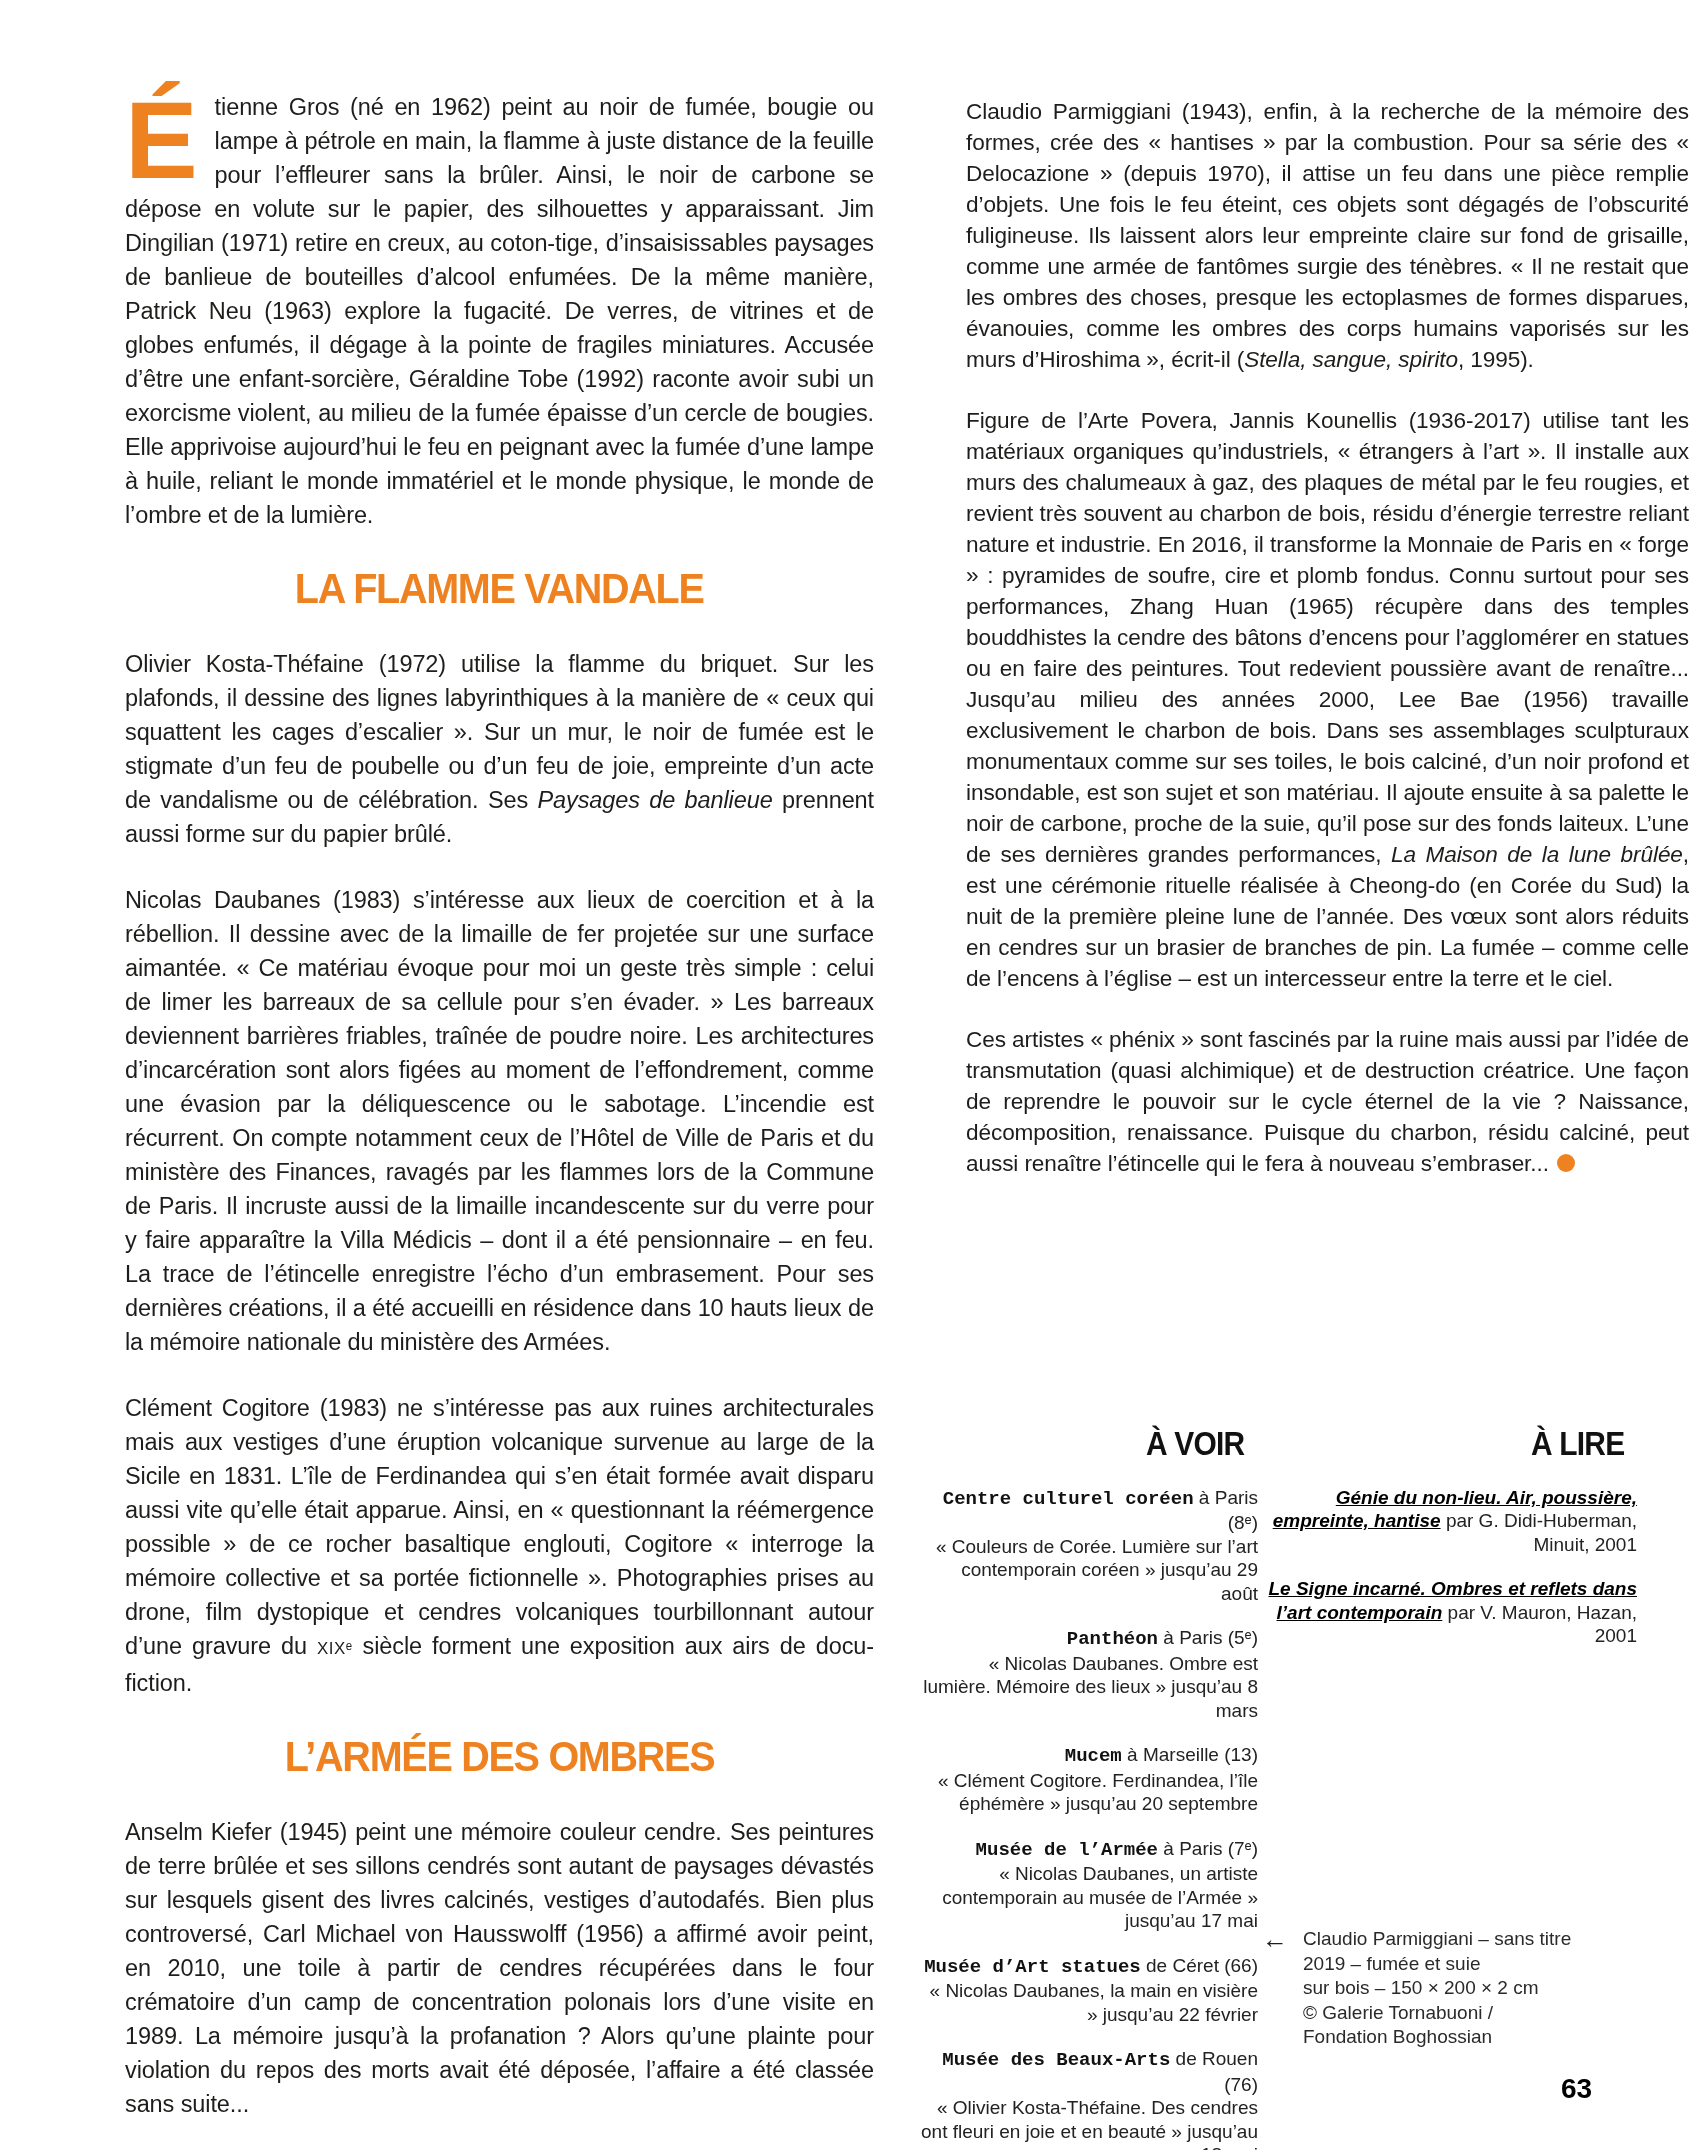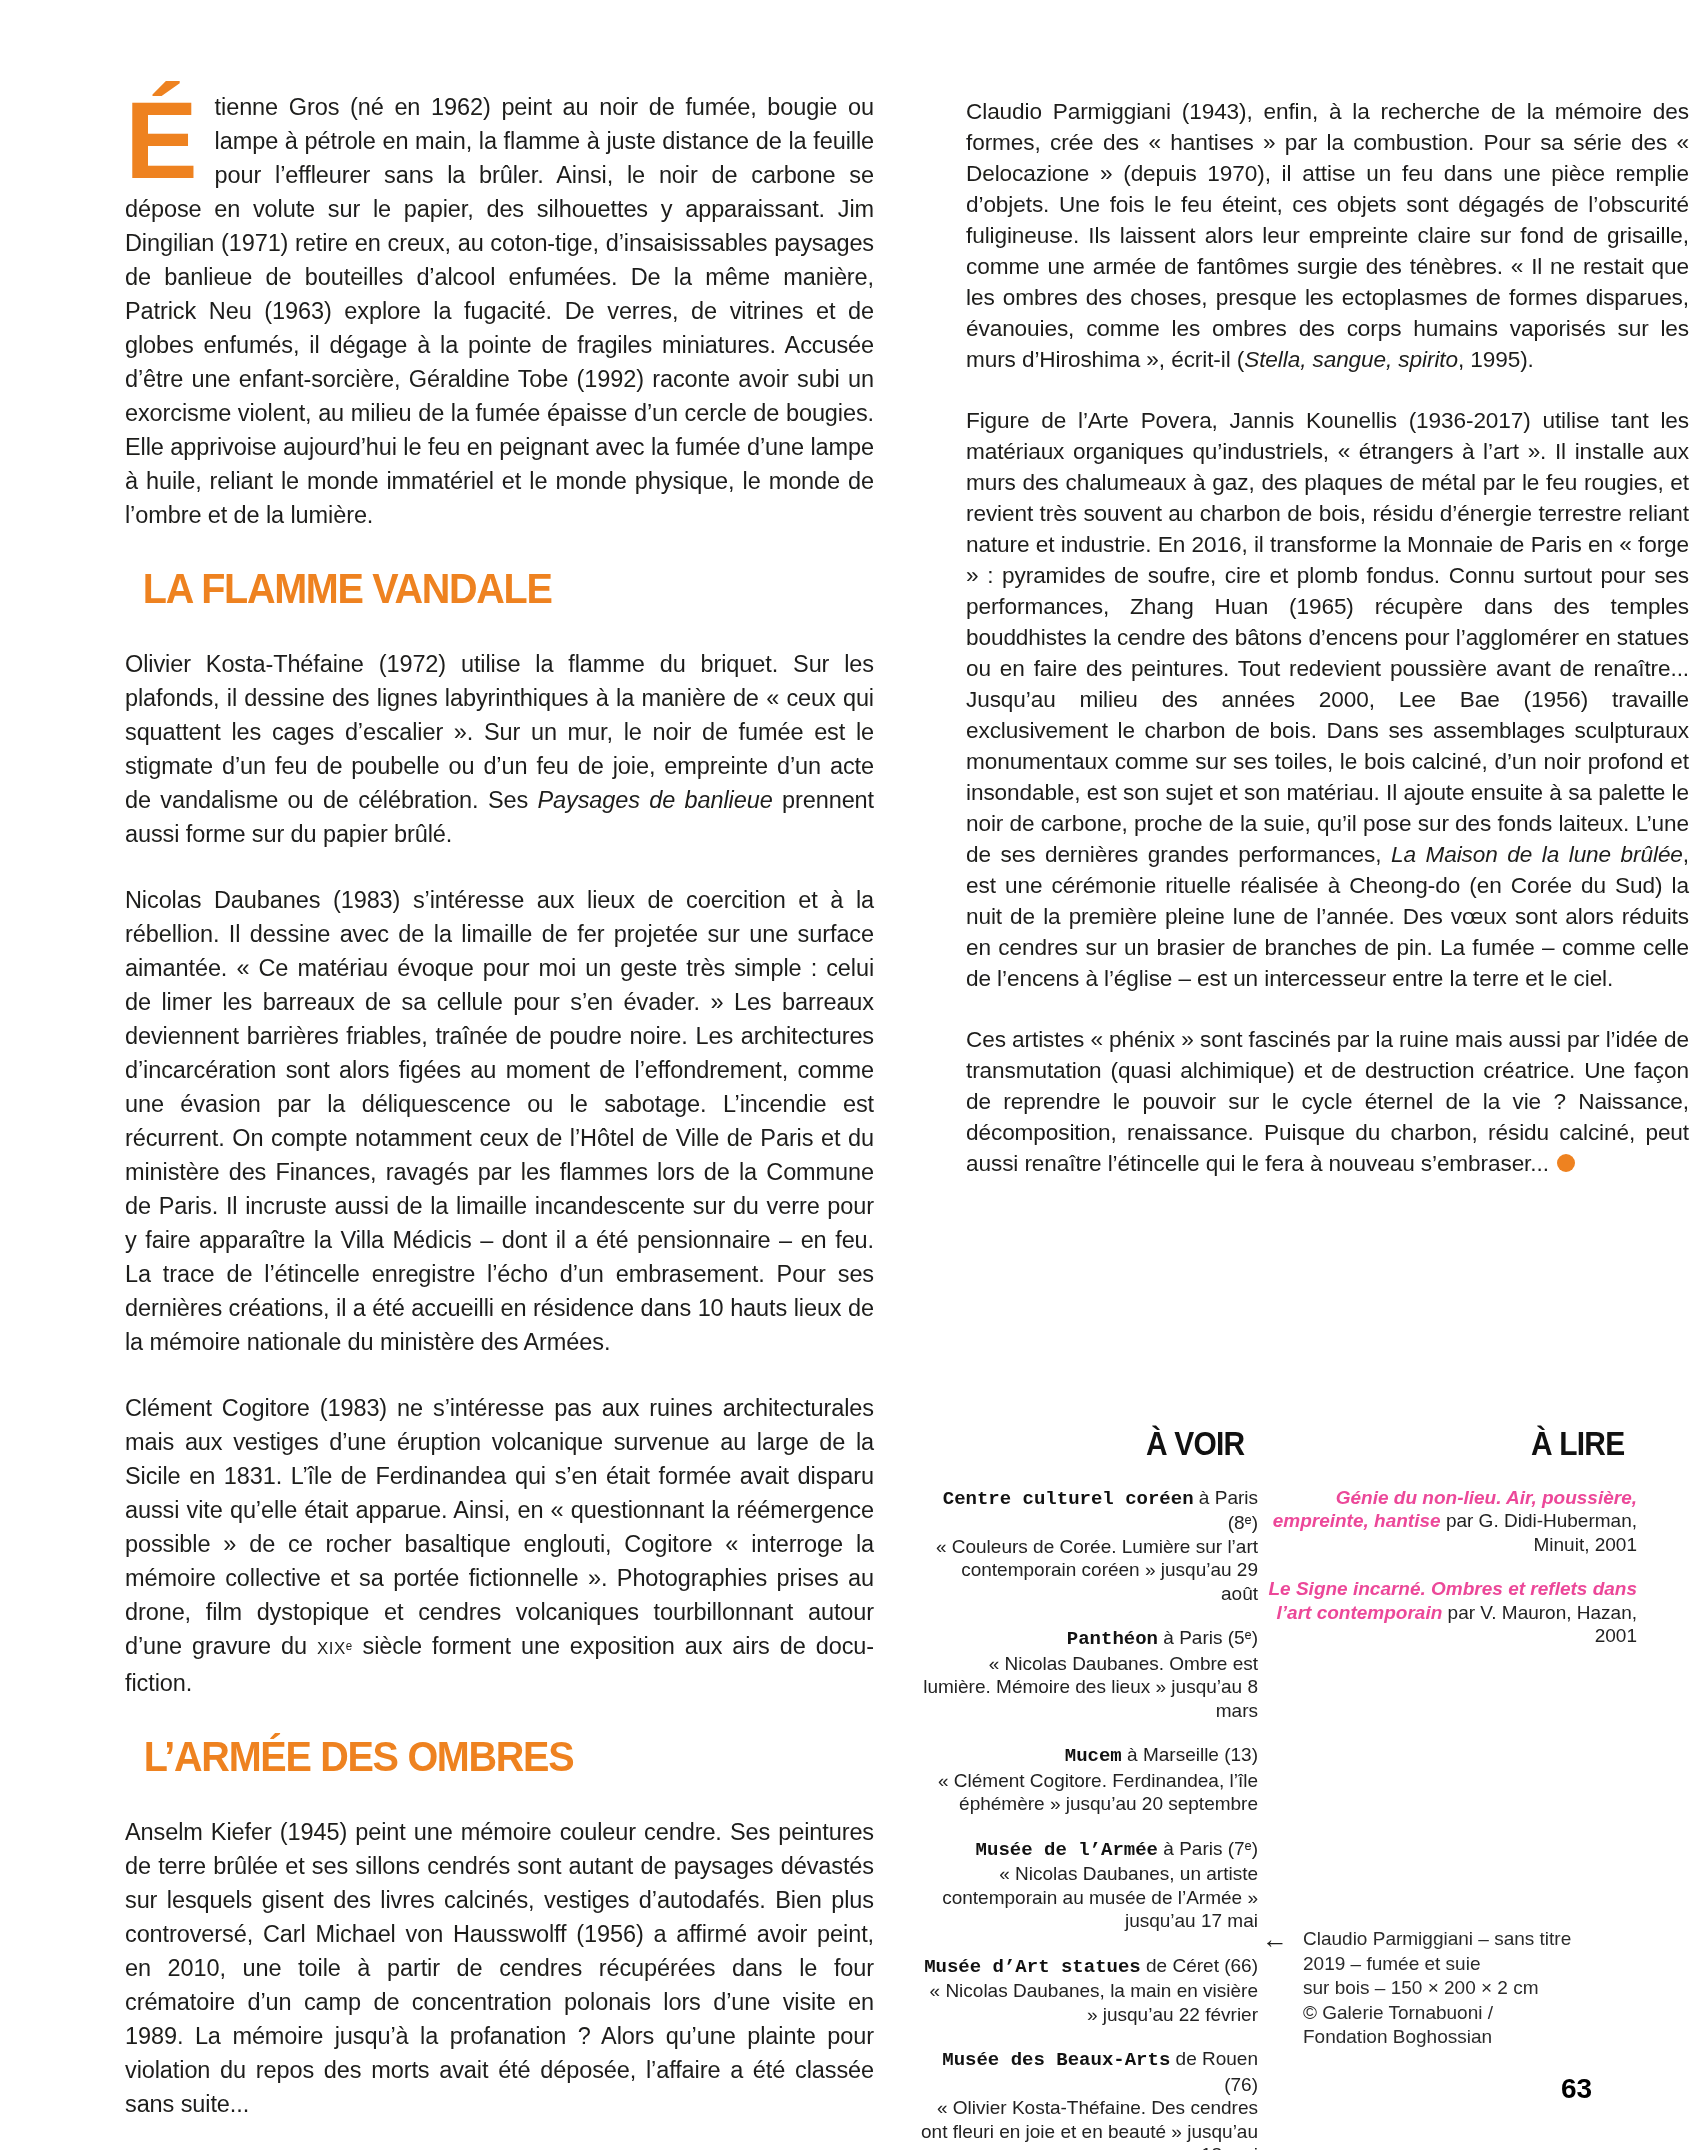--- a/index.html
+++ b/index.html
@@ -24,21 +24,21 @@
   .col-right p.body{font-size:22.6px;line-height:31px;margin-bottom:30px;}
   .dropcap{
     float:left;
     color:#EE8220;
     font-size:109px;line-height:89px;
     font-weight:800;
     margin:5.6px 17px 1.9px 0;
   }
   .it{font-style:italic;}
   .xix{font-size:0.72em;letter-spacing:0.5px;}
-  .section-heading{text-align:left;margin:9.4px 0 34px 0;}
+  .section-heading{text-align:center;margin:9.4px 0 34px 0;}
   .section-heading .hd{
     display:inline-block;
     transform:scaleX(0.92);
     font-size:43px;font-weight:800;
     letter-spacing:-1.4px;
     color:#EE8220;
     white-space:nowrap;
   }
   .end-dot{
     display:inline-block;
@@ -52,21 +52,21 @@
   .info-alire{left:1260px;width:377px;}
   .info-title{margin:0 0 22.6px 0;}
   .info-title .hd{
     display:inline-block;
     transform:scaleX(0.88);transform-origin:left center;
     font-size:34px;font-weight:800;letter-spacing:-0.9px;color:#111111;
     white-space:nowrap;
   }
   .listing{font-size:19px;line-height:23.5px;margin:0 0 21px 0;color:#222222;}
   .listing b{font-weight:700;color:#111111;font-family:Liberation Mono, monospace;}
-  .book-title{font-weight:700;font-style:italic;color:#ec4899;}
+  .book-title{font-weight:700;font-style:italic;color:#000000;text-decoration:underline;}
   
   .caption{
     position:absolute;left:1262px;top:1927px;width:386px;
     display:flex;gap:15px;
     font-size:19px;line-height:24.5px;color:#2a2a2a;
   }
   .caption .arrow{font-size:26px;line-height:24.5px;color:#1d1d1b;}
   .pagenum{
     position:absolute;left:1561px;top:2073px;
     font-size:28px;font-weight:700;color:#000000;

